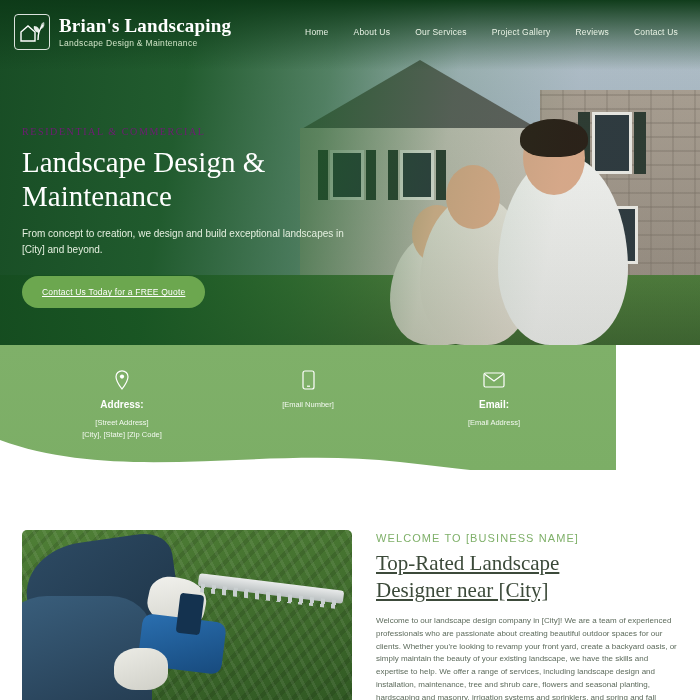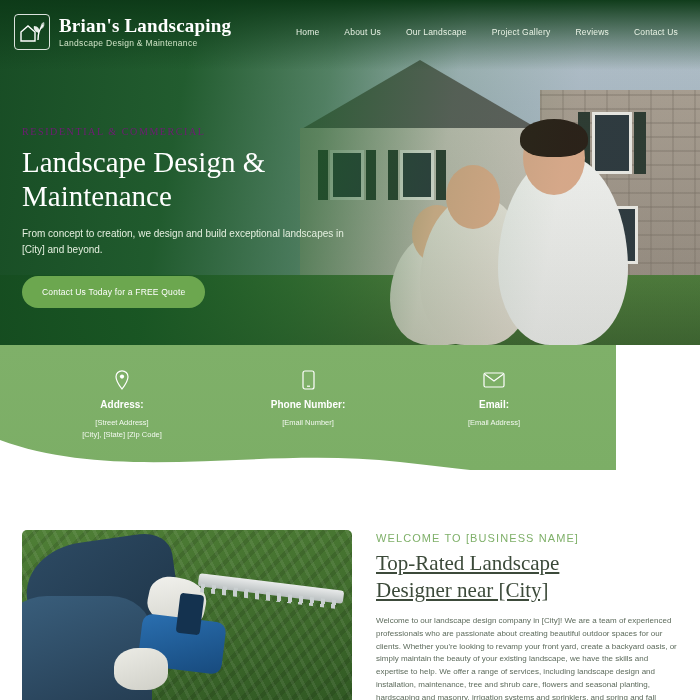--- a/index.html
+++ b/index.html
@@ -127,21 +127,21 @@
     font-family: "Liberation Serif", serif;
     font-size: 29px; line-height: 1.18; color: #ffffff; font-weight: 400;
     margin-bottom: 13px;
   }
   .hero-sub {
     font-size: 10px; line-height: 1.6; color: #e4efdf; width: 330px; margin-bottom: 18px;
   }
   .cta {
     display: inline-block; background: #6ca74f; color: #fff;
     font-size: 8.5px; padding: 11px 20px; border-radius: 18px;
-    border: none; cursor: pointer; letter-spacing: .2px;
+    border: none; cursor: pointer; letter-spacing: .2px; text-decoration: underline;
   }
 
   
   .band {
     position: absolute; left: 0; top: 345px; width: 616px; height: 125px;
     background: linear-gradient(180deg,#7fb069,#7cae66);
   }
   .band-inner {
     display: flex; justify-content: center; gap: 0; padding-top: 24px;
   }
@@ -275,21 +275,21 @@
         </svg>
       </div>
       <div class="brand-text">
         <h1>Brian's Landscaping</h1>
         <p>Landscape Design &amp; Maintenance</p>
       </div>
     </div>
     <div class="nav">
       <a href="#">Home</a>
       <a href="#">About Us</a>
-      <a href="#">Our Landscape</a>
+      <a href="#">Our Services</a>
       <a href="#">Project Gallery</a>
       <a href="#">Reviews</a>
       <a href="#">Contact Us</a>
     </div>
   </div>
 
   <div class="hero-content">
     <div class="eyebrow">RESIDENTIAL &amp; COMMERCIAL</div>
     <div class="hero-title">
       <div>Landscape Design &amp;</div>
@@ -312,21 +312,20 @@
         <div class="band-val">[Street Address]</div>
         <div class="band-val">[City], [State] [Zip Code]</div>
       </div>
       <div class="band-col">
         <div class="band-icon">
           <svg width="13" height="20" viewBox="0 0 13 20">
             <rect x="1" y="1" width="11" height="18" rx="2" fill="none" stroke="#ffffff" stroke-width="1.2"></rect>
             <line x1="5" y1="16.2" x2="8" y2="16.2" stroke="#ffffff" stroke-width="1.2"></line>
           </svg>
         </div>
-        <div class="band-label">Phone Number:</div>
         <div class="band-val">[Email Number]</div>
       </div>
       <div class="band-col">
         <div class="band-icon">
           <svg width="22" height="16" viewBox="0 0 22 16">
             <rect x="1" y="1" width="20" height="14" rx="1.5" fill="none" stroke="#ffffff" stroke-width="1.2"></rect>
             <path d="M1.8 2.2 L11 9 L20.2 2.2" fill="none" stroke="#ffffff" stroke-width="1.2"></path>
           </svg>
         </div>
         <div class="band-label">Email:</div>

